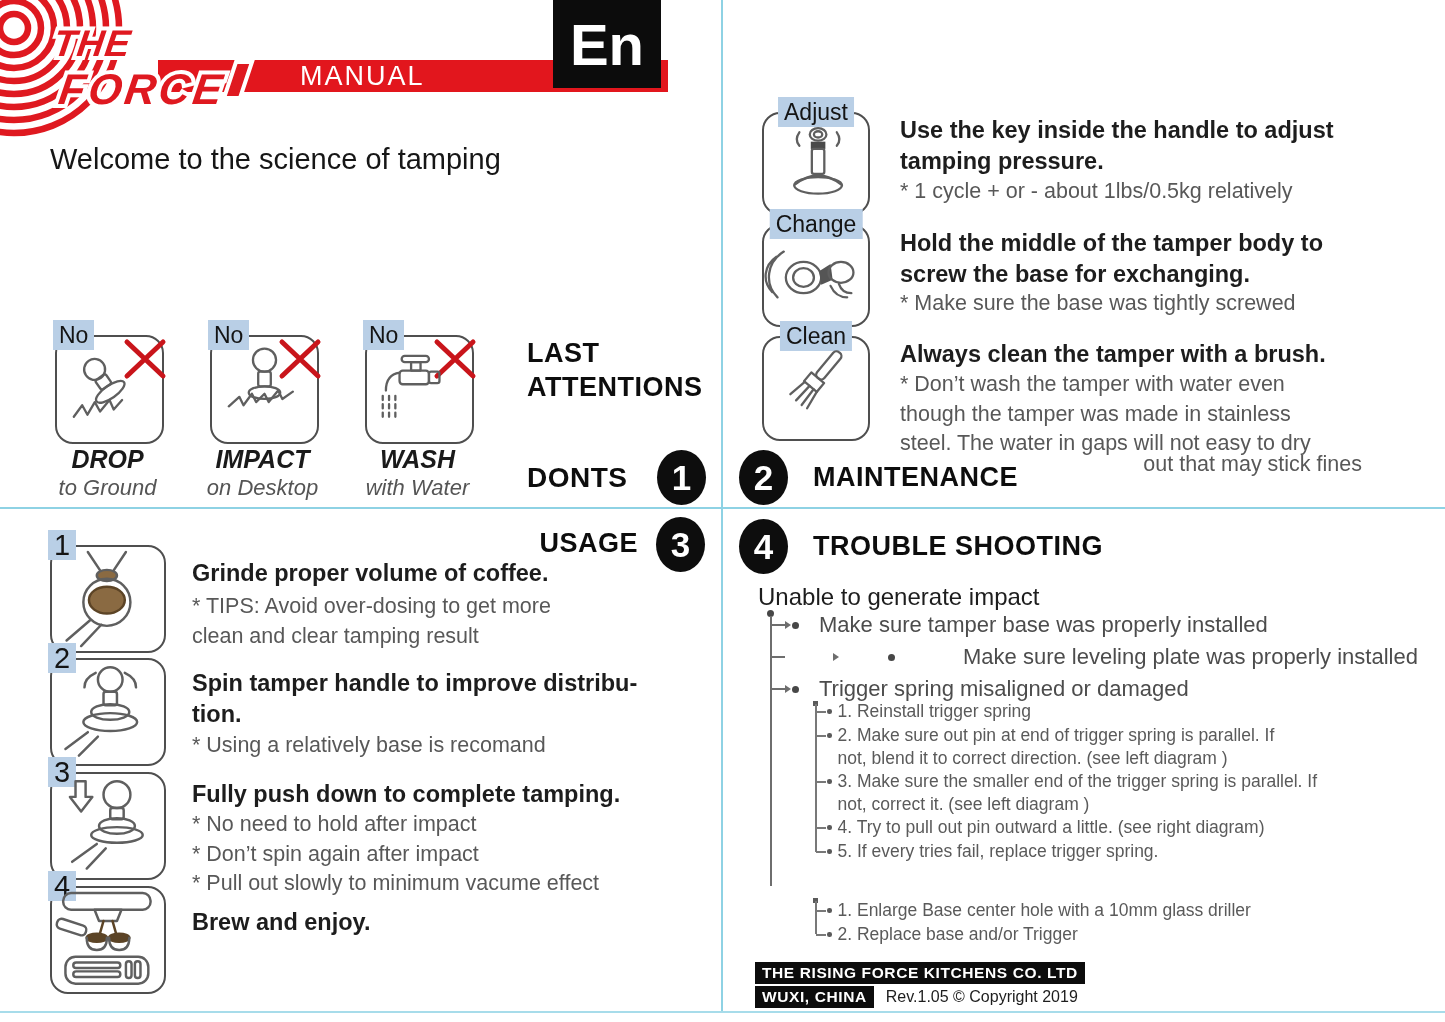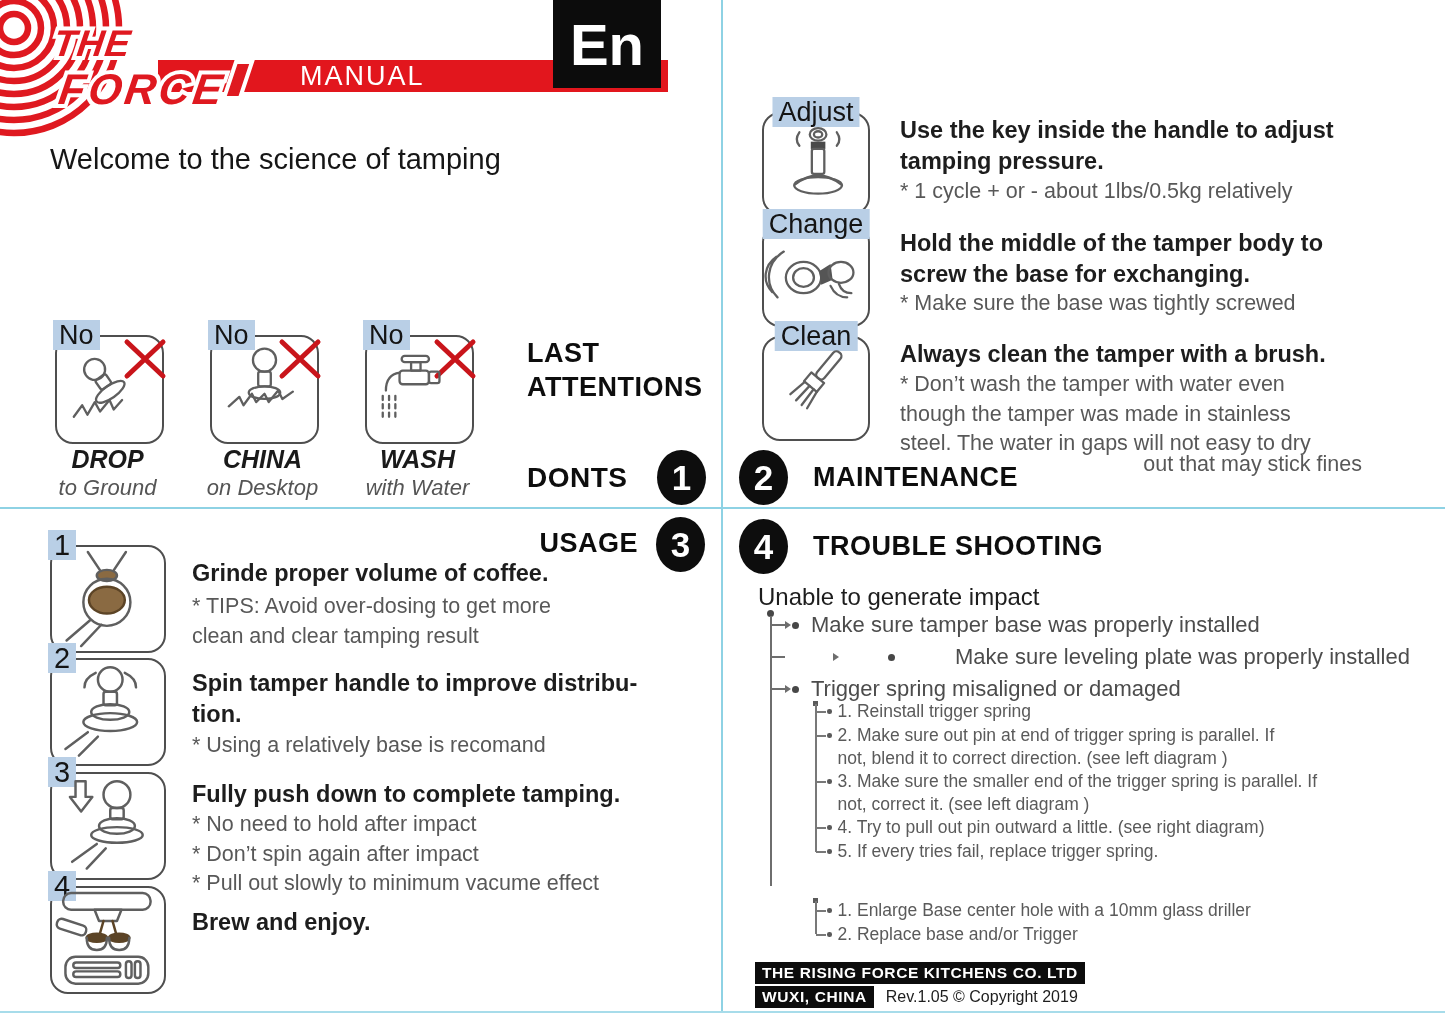--- a/index.html
+++ b/index.html
@@ -23,40 +23,40 @@
   .intro-title { position:absolute; left:50px; top:143px; font-size:29px; color:#161616; }
   .intro-body  { position:absolute; left:50px; top:184px; font-size:22.5px; color:#4c4c4c; line-height:34px; }
 
   
   .sec-h { position:absolute; font-weight:bold; font-size:27px; color:#0d0d0d; letter-spacing:0.5px; }
   .numcircle { position:absolute; width:49px; height:55px; border-radius:50%; background:#0d0d0d;
     color:#fff; font-weight:bold; font-size:35px; display:flex; align-items:center; justify-content:center; }
 
   
   .ibox { position:absolute; border:2.5px solid #4f4f4f; border-radius:18px; background:#fff; }
-  .tag { position:absolute; background:#b9cfe6; color:#141414; padding:0 6px; line-height:30px; font-size:27px; white-space:nowrap; }
+  .tag { position:absolute; background:#b9cfe6; color:#141414; padding:0 6px; line-height:30px; font-size:23px; white-space:nowrap; }
   .tag.corner { top:-17px; left:-4px; }
   .tag.center { top:-17px; left:50%; transform:translateX(-50%); }
   .redx { position:absolute; top:0px; right:-6px; }
   .ibox svg.art { position:absolute; left:0; top:0; width:100%; height:100%; }
 
   .caption-title { position:absolute; font-weight:bold; font-style:italic; font-size:25px; color:#1a1a1a; text-align:center; }
   .caption-sub   { position:absolute; font-style:italic; font-size:22px; color:#555; text-align:center; }
 
   
   .item-title { position:absolute; font-weight:bold; font-size:23.5px; color:#1d1d1d; line-height:31px; }
   .item-note  { position:absolute; font-size:21.5px; color:#585858; line-height:29.5px; }
 
   
   .prob-title { position:absolute; font-size:24px; color:#1d1d1d; }
   .t-row { position:absolute; display:flex; align-items:center; }
   .t-row .hline { width:14px; height:2px; background:#6e6e6e; flex:none; }
   .t-row .arr { width:0; height:0; border-top:4px solid transparent; border-bottom:4px solid transparent; border-left:6px solid #6e6e6e; flex:none; }
   .t-row .bullet { width:7px; height:7px; border-radius:50%; background:#474747; margin-left:1px; flex:none; }
-  .t-row .txt { margin-left:12px; font-size:22px; color:#4c4c4c; white-space:nowrap; }
+  .t-row .txt { margin-left:20px; font-size:22px; color:#4c4c4c; white-space:nowrap; }
   .t-row.big .txt { font-size:24px; color:#3d3d3d; }
   .f-row { position:absolute; display:flex; align-items:flex-start; width:540px; }
   .f-row .hline { width:10px; height:1.5px; background:#787878; flex:none; margin-top:11px; }
   .f-row .dot { width:4.5px; height:4.5px; border-radius:50%; background:#5a5a5a; flex:none; margin-top:9px; margin-left:1px; }
   .f-row .txt { margin-left:6px; font-size:17.5px; color:#5a5a5a; line-height:23px; }
   .trunk { position:absolute; width:2px; background:#6e6e6e; }
   .trunk.thin { width:1.5px; background:#787878; }
   .topdot { position:absolute; width:7px; height:7px; border-radius:50%; background:#474747; }
   .topsq { position:absolute; width:5px; height:5px; background:#5a5a5a; }
 
@@ -136,21 +136,21 @@
       <rect x="33" y="14" width="26" height="6" rx="3"></rect>
         <rect x="42" y="20" width="9" height="8"></rect>
       <rect x="31" y="28" width="28" height="13" rx="3"></rect>
         <rect x="59" y="29" width="10" height="11" rx="2"></rect>
       <path d="M31 30 q-13 2 -13 17"></path>
       <path d="M15 52 v20 M21 52 v20 M27 52 v20" stroke-dasharray="4 4"></path>
     </svg>
   </div>
   <div class="caption-title" style="left:55px; top:445px; width:105px;">DROP</div>
   <div class="caption-sub" style="left:40px; top:475px; width:135px;">to Ground</div>
-  <div class="caption-title" style="left:210px; top:445px; width:105px;">CHINA</div>
+  <div class="caption-title" style="left:210px; top:445px; width:105px;">IMPACT</div>
   <div class="caption-sub" style="left:195px; top:475px; width:135px;">on Desktop</div>
   <div class="caption-title" style="left:365px; top:445px; width:105px;">WASH</div>
   <div class="caption-sub" style="left:350px; top:475px; width:135px;">with Water</div>
 
   <div class="sec-h" style="left:527px; top:336px; line-height:34px;">LAST<br>ATTENTIONS</div>
   <div class="sec-h" style="left:527px; top:462px; font-size:28px;">DONTS</div>
   <div class="numcircle" style="left:657px; top:450px;">1</div>
 
   <div class="ibox" style="left:762px; top:112px; width:104px; height:99px;">
     <div class="tag center">Adjust</div>

